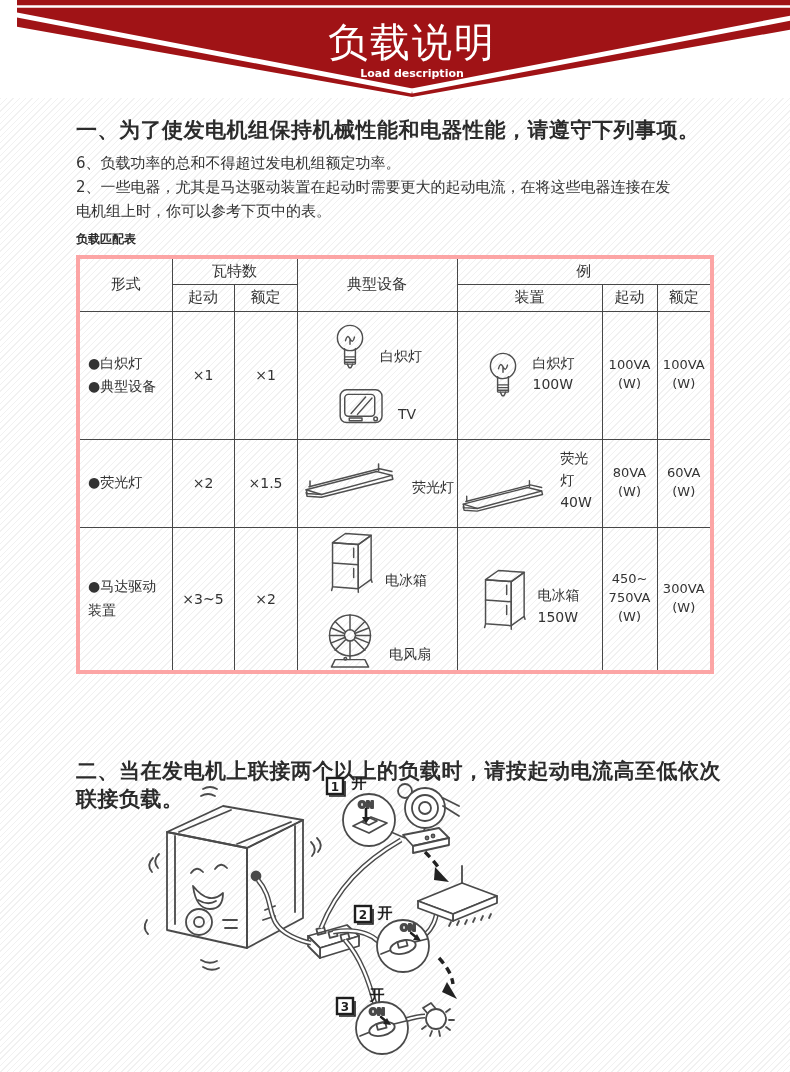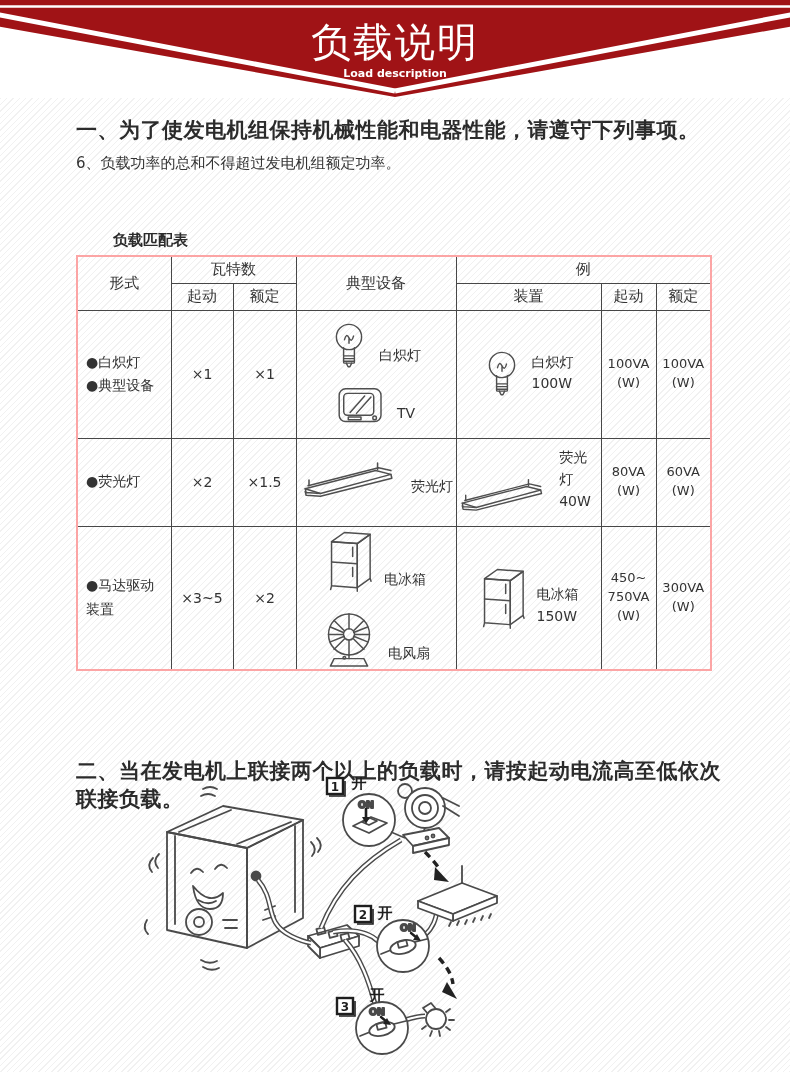--- a/index.html
+++ b/index.html
@@ -1,37 +1,37 @@
 <!DOCTYPE html>
 <html style="--accent: #a01316;"><head>
 <meta charset="utf-8">
 <style>
   html,body{margin:0;padding:0;background:#fff;}
   .page{position:relative;width:790px;height:1072px;background:#fff;overflow:hidden;
         font-family:"DejaVu Sans","Liberation Sans",sans-serif;color:#333;}
   .hatch{position:absolute;left:0;top:98px;width:790px;height:974px;
          background:repeating-linear-gradient(135deg,rgba(0,0,0,0.055) 0 1px,transparent 1px 4.5px);}
   
-  .banner{position:absolute;top:0;left:0;width:680px;height:100px;}
+  .banner{position:absolute;top:0;left:17px;width:680px;height:100px;}
   .banner svg{position:absolute;top:0;left:0;}
   .red-fill{fill:var(--accent,#a01316);}
   .banner-title{position:absolute;top:20px;left:0;width:790px;text-align:center;
                 font-size:40px;line-height:44px;color:#fff;letter-spacing:2px;}
   .banner-sub{position:absolute;top:67px;left:0;width:790px;text-align:center;
               font-size:11px;color:#fff;font-weight:bold;}
   
   .h1{position:absolute;left:76px;font-size:21px;font-weight:bold;color:#2b2b2b;letter-spacing:.5px;}
   .sec1-h{top:116px;}
   .sec2-h{top:736px;width:660px;margin-top:21px;}
   .para{position:absolute;left:76px;top:151px;width:608px;font-size:15px;line-height:24px;color:#333;}
   .para p{margin:0;}
-  .tbl-label{position:absolute;left:76px;top:231px;font-size:15px;font-weight:bold;color:#2b2b2b;margin-left:37px;}
+  .tbl-label{position:absolute;left:76px;top:231px;font-size:12px;font-weight:bold;color:#2b2b2b;}
   
   table.load{position:absolute;left:76px;top:255px;width:634px;border-collapse:collapse;
-             table-layout:fixed;border:2px solid #fca5a5;}
+             table-layout:fixed;border:4px solid #fca5a5;}
   table.load th,table.load td{border:1.5px solid #474747;font-weight:normal;font-size:14px;
              color:#333;text-align:center;vertical-align:middle;padding:0;}
   table.load thead th{font-size:15px;}
   .type-cell{text-align:left !important;padding-left:8px !important;line-height:1.65;}
   .type-cell span{display:block;}
   .va-cell span{display:block;font-size:13px;line-height:1.45;}
   .x-cell{font-size:15px;}
   .stack{display:flex;flex-direction:column;justify-content:center;align-items:center;gap:16px;height:100%;}
   .item{display:flex;align-items:flex-end;gap:12px;}
   .item .lbl{padding-bottom:6px;font-size:14px;}
@@ -62,20 +62,21 @@
       <line x1="-10" y1="13" x2="395" y2="91" stroke="#fff" stroke-width="5"></line>
       <line x1="800" y1="13" x2="395" y2="91" stroke="#fff" stroke-width="5"></line>
     </svg>
     <div class="banner-title">负载说明</div>
     <div class="banner-sub">Load description</div>
   </div>
 
   <div class="h1 sec1-h">一、为了使发电机组保持机械性能和电器性能，请遵守下列事项。</div>
   <div class="para">
     <p>6、负载功率的总和不得超过发电机组额定功率。</p>
+    <p>2、一些电器，尤其是马达驱动装置在起动时需要更大的起动电流，在将这些电器连接在发电机组上时，你可以参考下页中的表。</p>
   </div>
 
   <div class="tbl-label">负载匹配表</div>
 
   <table class="load">
     <colgroup>
       <col style="width:94px">
         <col style="width:62px">
         <col style="width:63px">
       <col style="width:160px">

